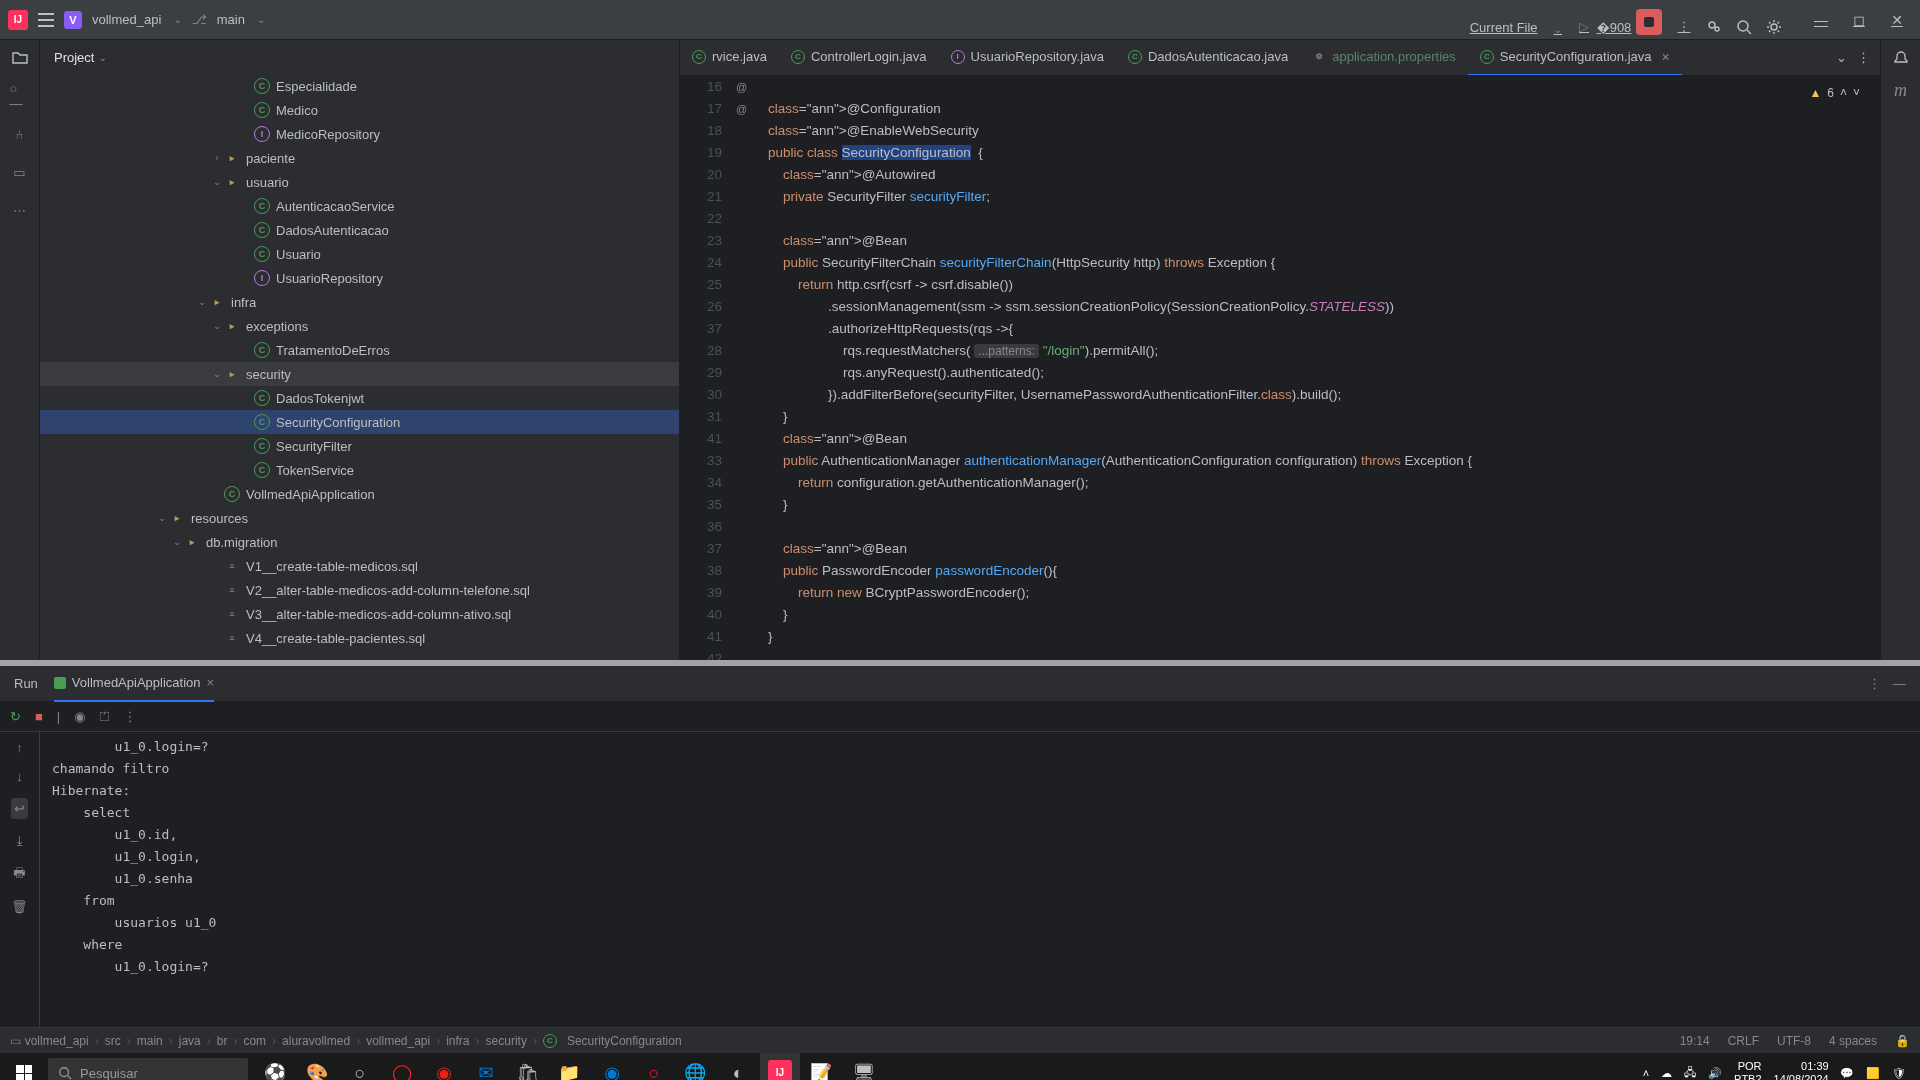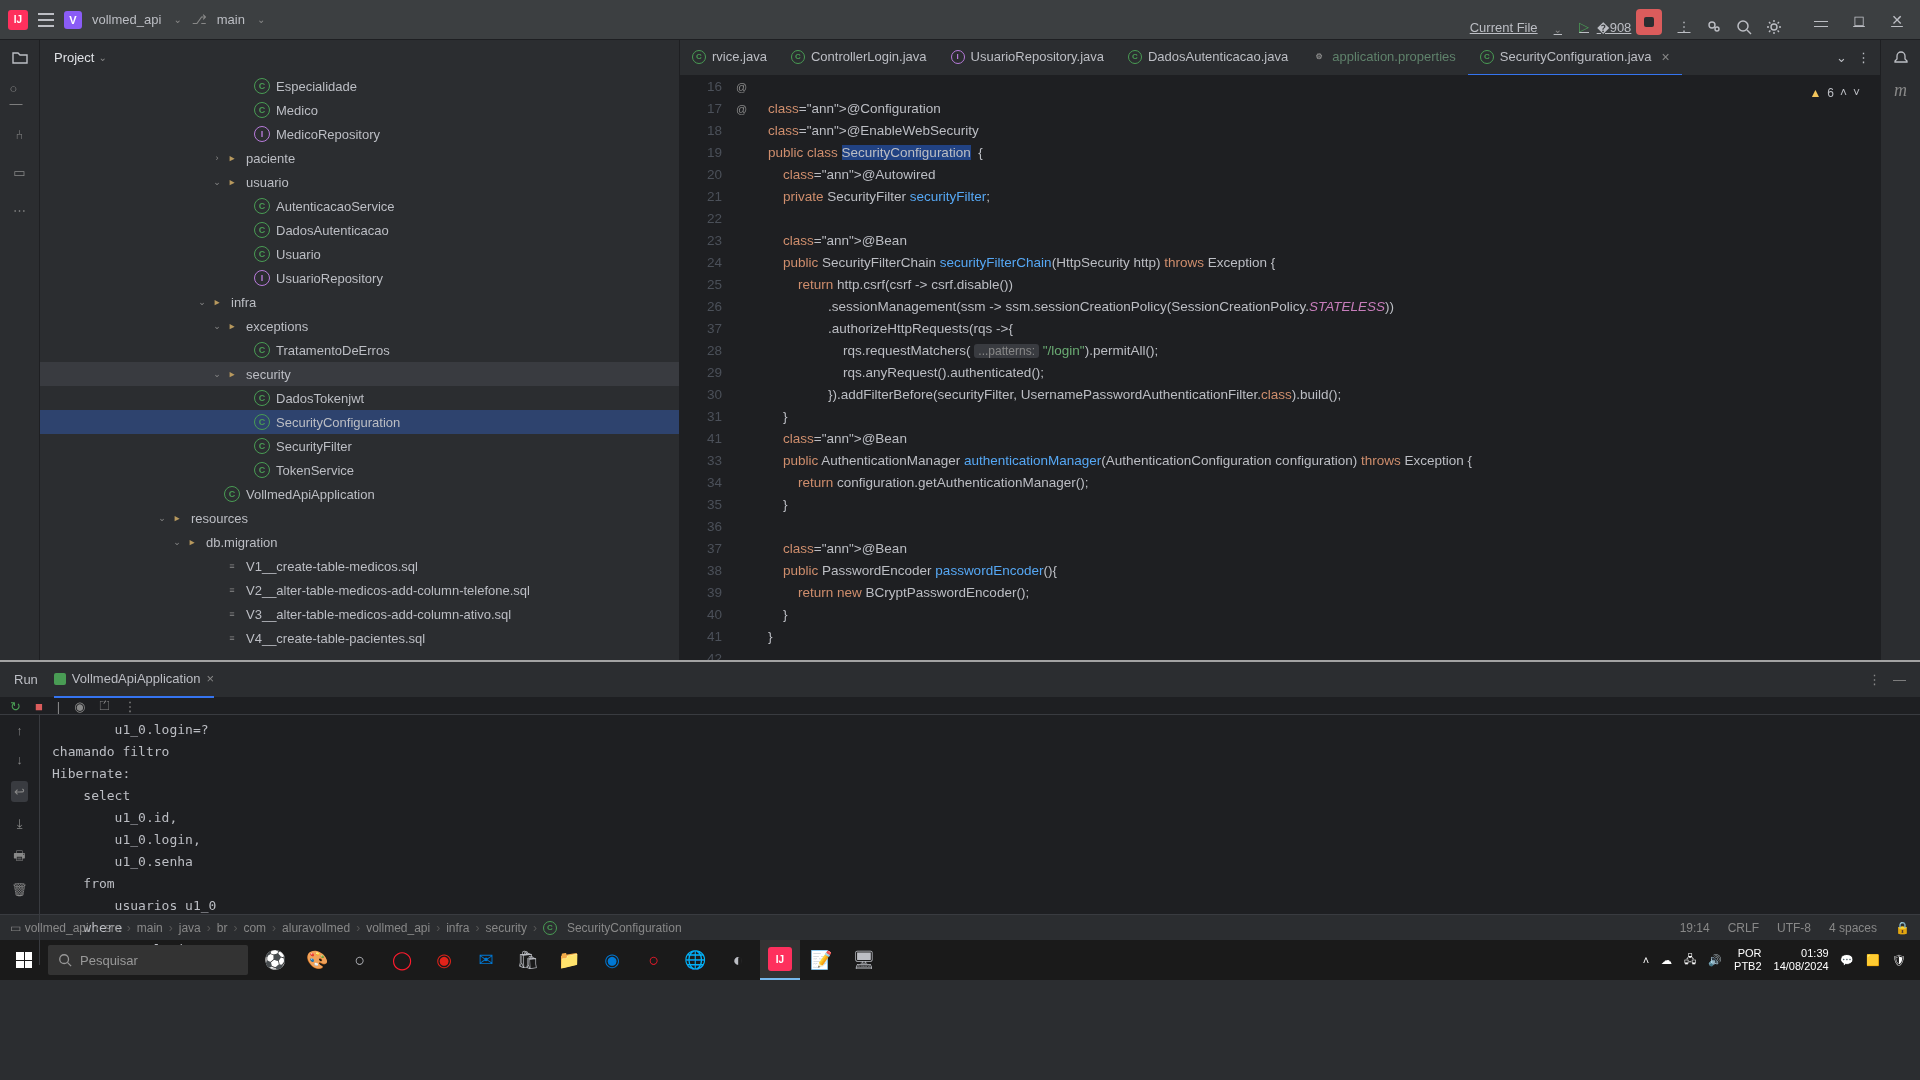--- a/index.html
+++ b/index.html
@@ -54,21 +54,21 @@
 .meth { color: #56a8f5; }
 .str { color: #6aab73; }
 .const { color: #c77dbb; font-style: italic; }
 .paramhint { background: #393b40; color: #888; border-radius: 3px; padding: 0 4px; font-size: 12px; }
 .editor-overlay { position: absolute; top: 6px; right: 20px; display: flex; align-items: center; gap: 6px; font-size: 12px; }
 .warn-tri { color: #f2c55c; }
 .right-rail { width: 40px; background: #2b2d30; border-left: 1px solid #1e1f22; display: flex; flex-direction: column; align-items: center; padding-top: 8px; gap: 12px; }
 .bell { color: #bcbec4; }
 .ai-m { font-style: italic; font-family: serif; font-size: 18px; color: #888; }
 
-.run-panel { height: 254px; background: #1e1f22; border-top: 2px solid #a3a3a3; display: flex; flex-direction: column; }
+.run-panel { height: 367px; background: #1e1f22; border-top: 6px solid #a3a3a3; display: flex; flex-direction: column; }
 .run-header { height: 36px; display: flex; align-items: center; padding: 0 14px; gap: 16px; background: #2b2d30; border-bottom: 1px solid #1e1f22; }
 .run-tab { color: #bcbec4; cursor: pointer; }
 .run-tab.app { display: flex; align-items: center; gap: 6px; border-bottom: 2px solid #3574f0; height: 36px; }
 .run-ic { width: 12px; height: 12px; background: #499c54; border-radius: 2px; }
 .run-close { color: #888; }
 .run-header-right { margin-left: auto; display: flex; gap: 12px; color: #888; }
 .run-body { flex: 1; display: flex; }
 .run-rail { width: 40px; display: flex; flex-direction: column; align-items: center; padding-top: 8px; gap: 14px; color: #888; border-right: 1px solid #393b40; }
 .run-console { flex: 1; font-family: 'Consolas', monospace; font-size: 13px; line-height: 22px; padding: 4px 12px; white-space: pre; color: #bcbec4; overflow: hidden; }
 

